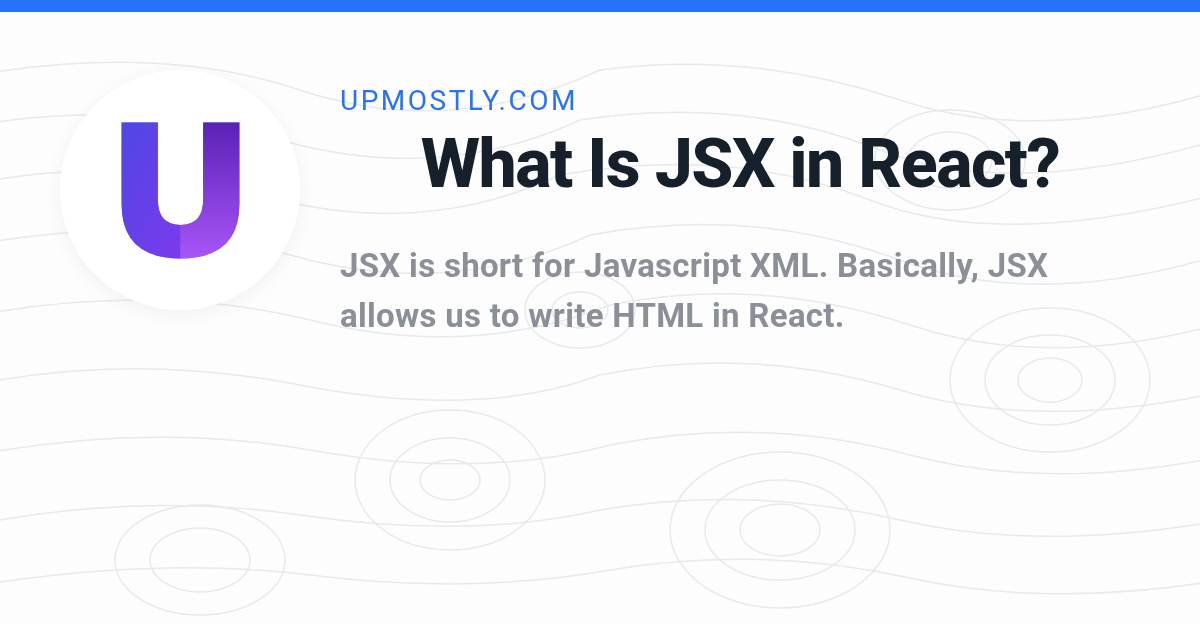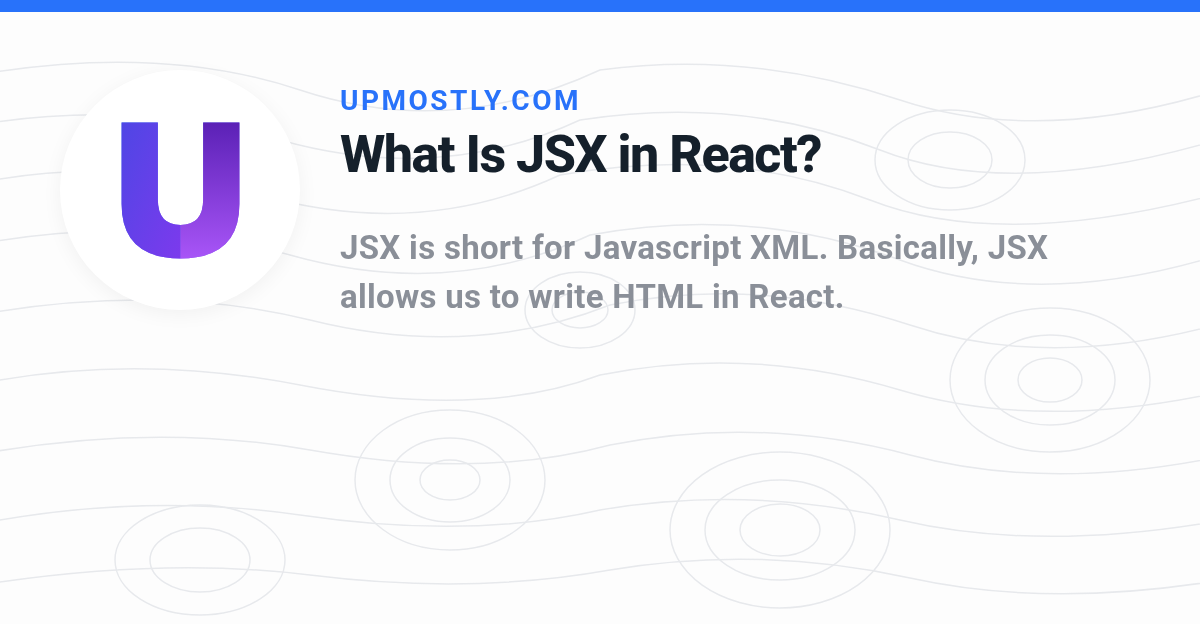--- a/index.html
+++ b/index.html
@@ -63,32 +63,33 @@
     }
     
     .text-block {
       padding-top: 14px;
       flex: 1;
     }
     
     .site-name {
       color: #2872FA;
       font-size: 28px;
-      font-weight: 700;
+      font-weight: 400;
       letter-spacing: 2.5px;
       margin-bottom: 8px;
     }
     
     .title {
       color: #15202b;
-      font-size: 52px;
+      font-size: 68px;
       font-weight: 800;
       line-height: 1.15;
       letter-spacing: -1.5px;
       margin-bottom: 38px;
+      text-align: center;
     }
     
     .description {
       color: #8a8f98;
       font-size: 33px;
       font-weight: 700;
       line-height: 1.5;
       letter-spacing: 0.3px;
       max-width: 820px;
     }

